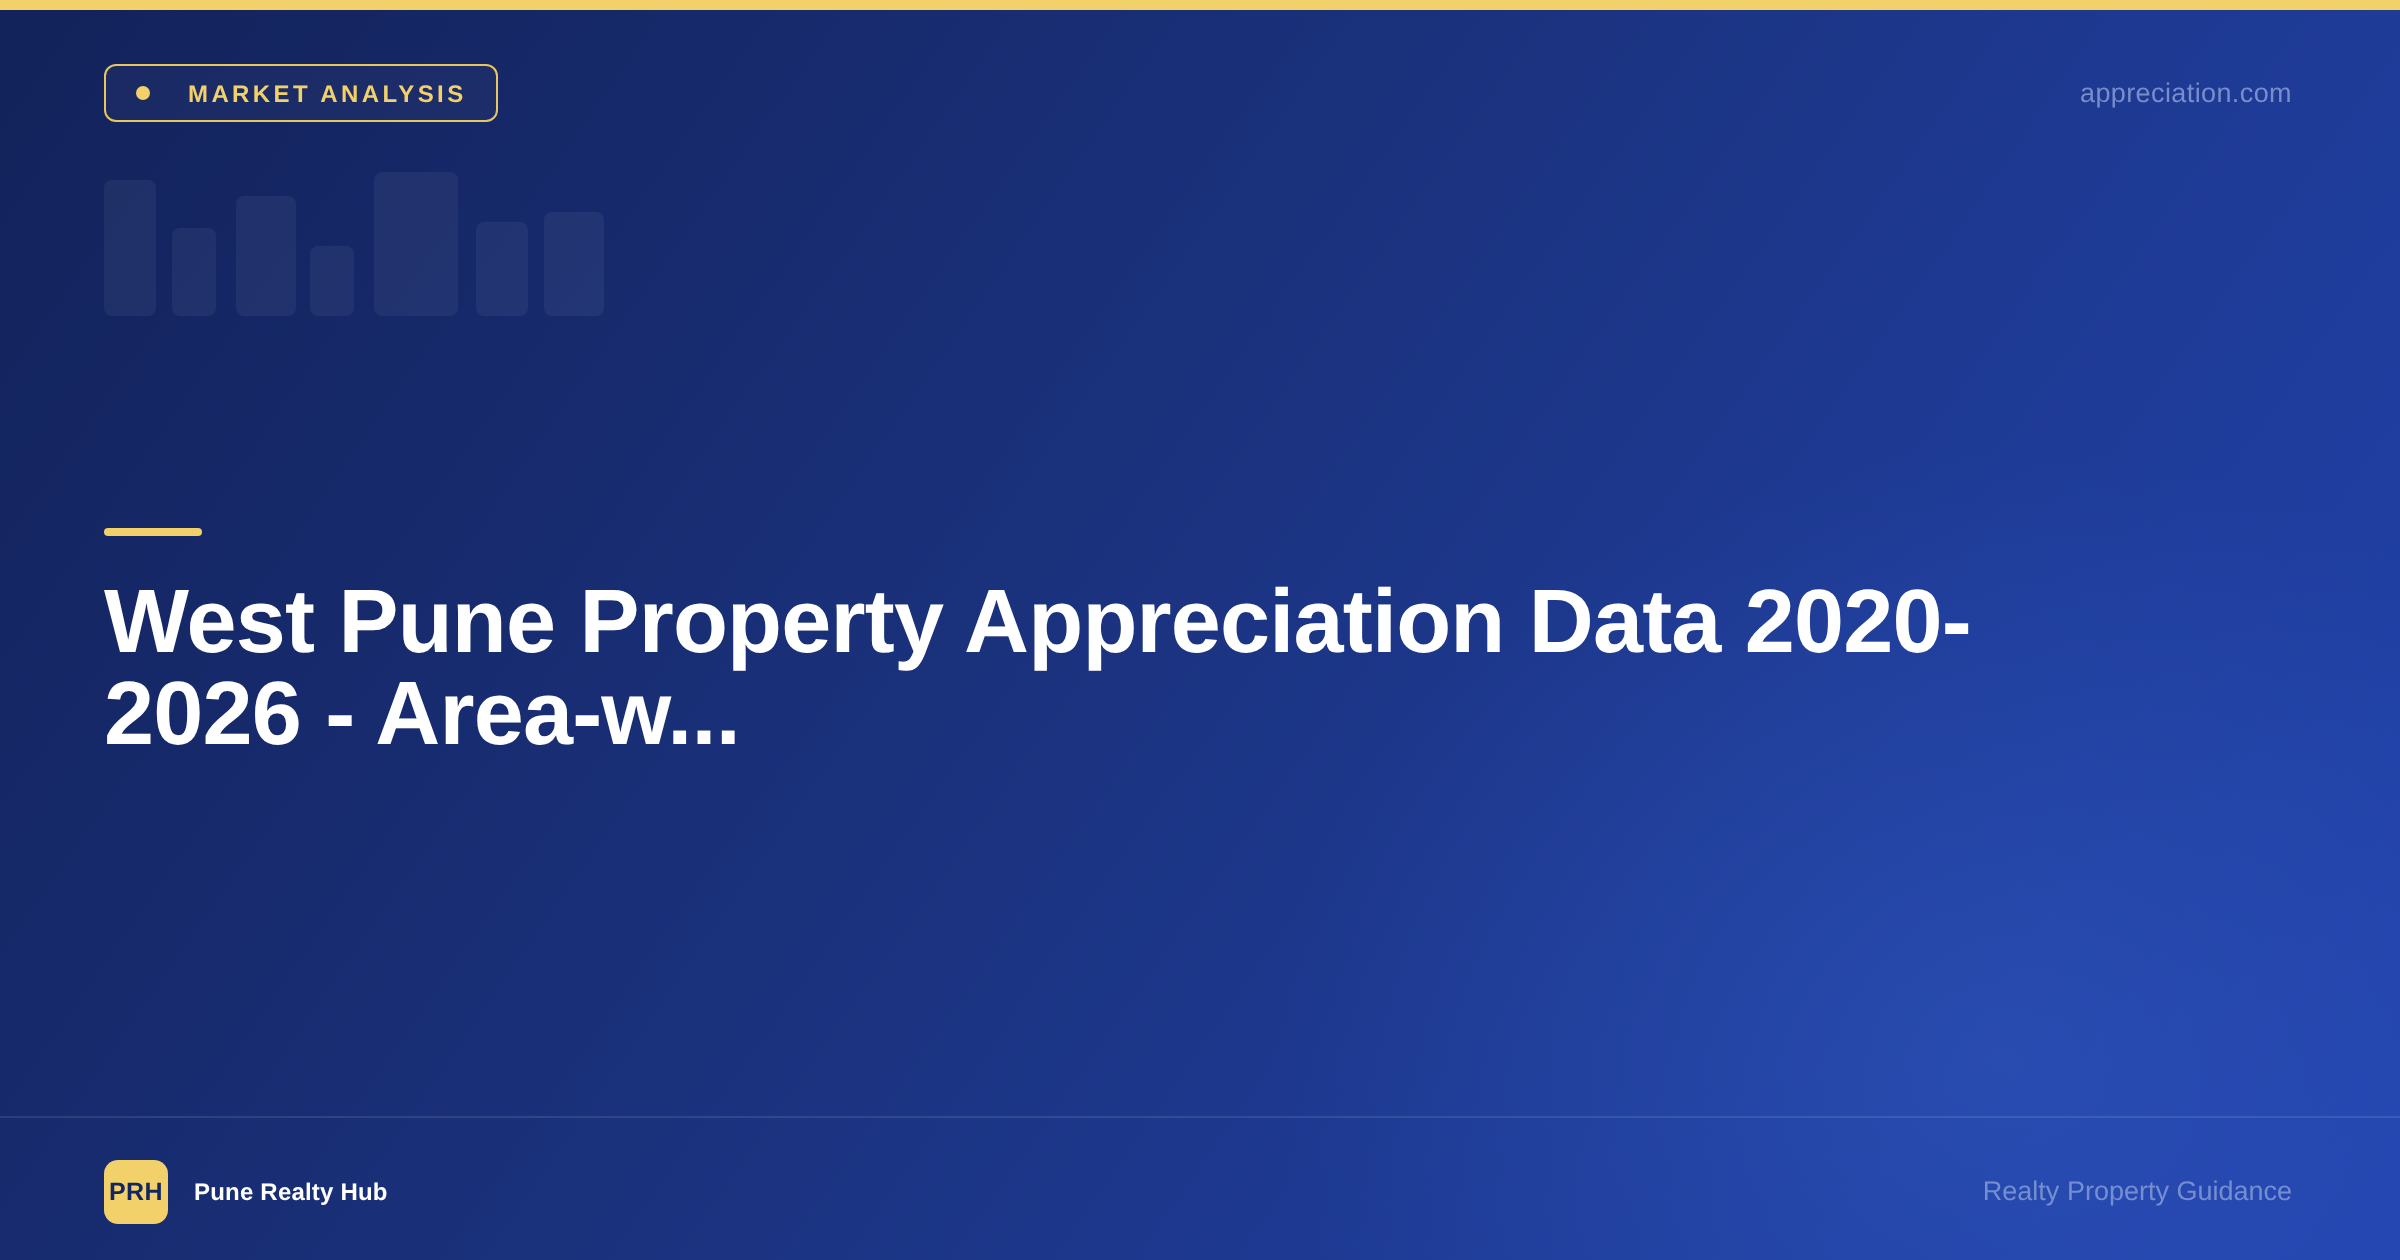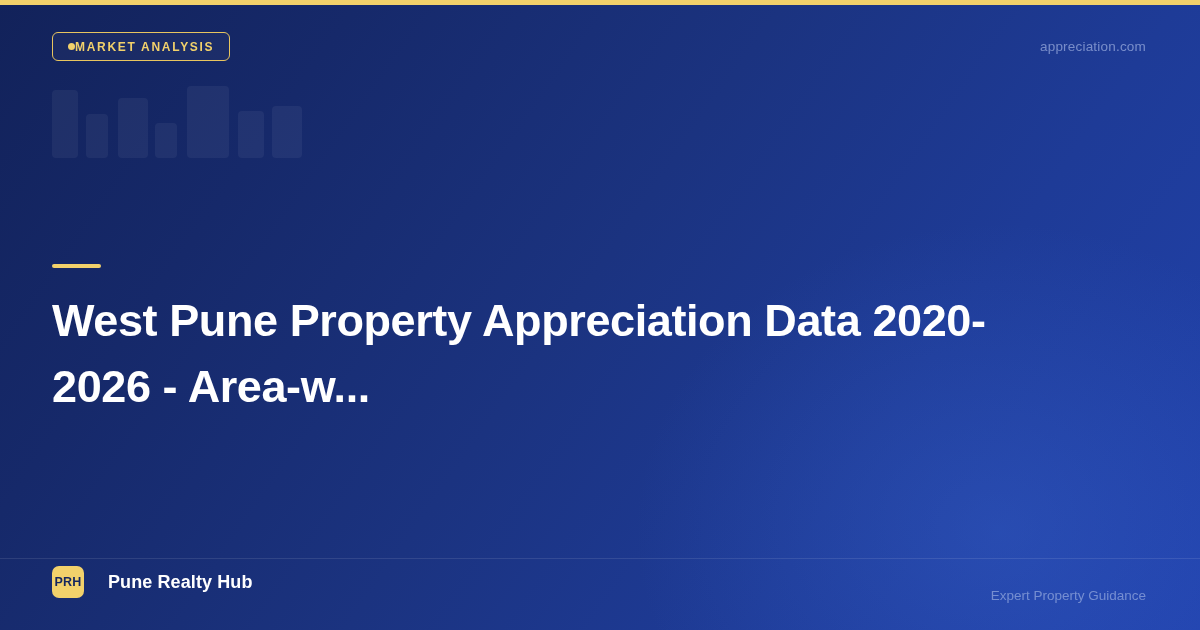--- a/index.html
+++ b/index.html
@@ -34,21 +34,21 @@
     position:absolute; top:0; left:0;
     width:1200px; height:5px;
     background:#f2d16b;
   }
 
   
   .badge {
     position:absolute;
     left:52px; top:32px;
     height:29px;
-    display:flex; align-items:center; gap:0;
+    display:flex; align-items:center; gap:19px;
     padding:0 15px;
     border:1px solid #e8c55f;
     border-radius:6px;
     background:rgba(255,255,255,0.03);
   }
   .badge-dot {
     width:7px; height:7px; border-radius:50%;
     background:#f2d16b;
     flex:0 0 auto;
   }
@@ -89,21 +89,21 @@
     background:#f2d16b;
     border-radius:2px;
   }
   .headline {
     position:absolute;
     left:52px; top:288px;
     width:1000px;
     color:#ffffff;
     font-size:45px;
     font-weight:bold;
-    line-height:66px;
+    line-height:46px;
     letter-spacing:-0.4px;
   }
   .subhead {
     position:absolute;
     left:52px; top:415px;
     width:1030px;
     color:rgba(205,217,245,0.78);
     font-size:17.5px;
     line-height:26px;
     letter-spacing:0.05px;
@@ -111,36 +111,36 @@
 
   
   .footer-rule {
     position:absolute;
     left:0; top:558px;
     width:1200px; height:1px;
     background:rgba(255,255,255,0.10);
   }
   .brand {
     position:absolute;
-    left:52px; top:566px;
-    display:flex; align-items:center; gap:24px;
+    left:52px; top:580px;
+    display:flex; align-items:center; gap:13px;
   }
   .brand-mark {
     width:32px; height:32px;
     border-radius:7px;
     background:#f2d16b;
     display:flex; align-items:center; justify-content:center;
     color:#14265f;
     font-size:12.5px;
     font-weight:bold;
     letter-spacing:0.2px;
   }
   .brand-name {
     color:#ffffff;
-    font-size:18px;
+    font-size:12px;
     font-weight:bold;
     letter-spacing:0.1px;
   }
   .tagline {
     position:absolute;
     right:54px; top:588px;
     color:rgba(190,205,240,0.52);
     font-size:13.5px;
   }
 </style>
@@ -174,15 +174,15 @@
   <h1 class="headline">West Pune Property Appreciation Data 2020-2026 - Area-w...</h1>
 
 
   <div class="footer-rule"></div>
 
   <div class="brand">
     <span class="brand-mark">PRH</span>
     <span class="brand-name">Pune Realty Hub</span>
   </div>
 
-  <div class="tagline">Expert Property Guidance</div>
+  <div class="tagline">Realty Property Guidance</div>
 
 </div>
 
 </body></html>

